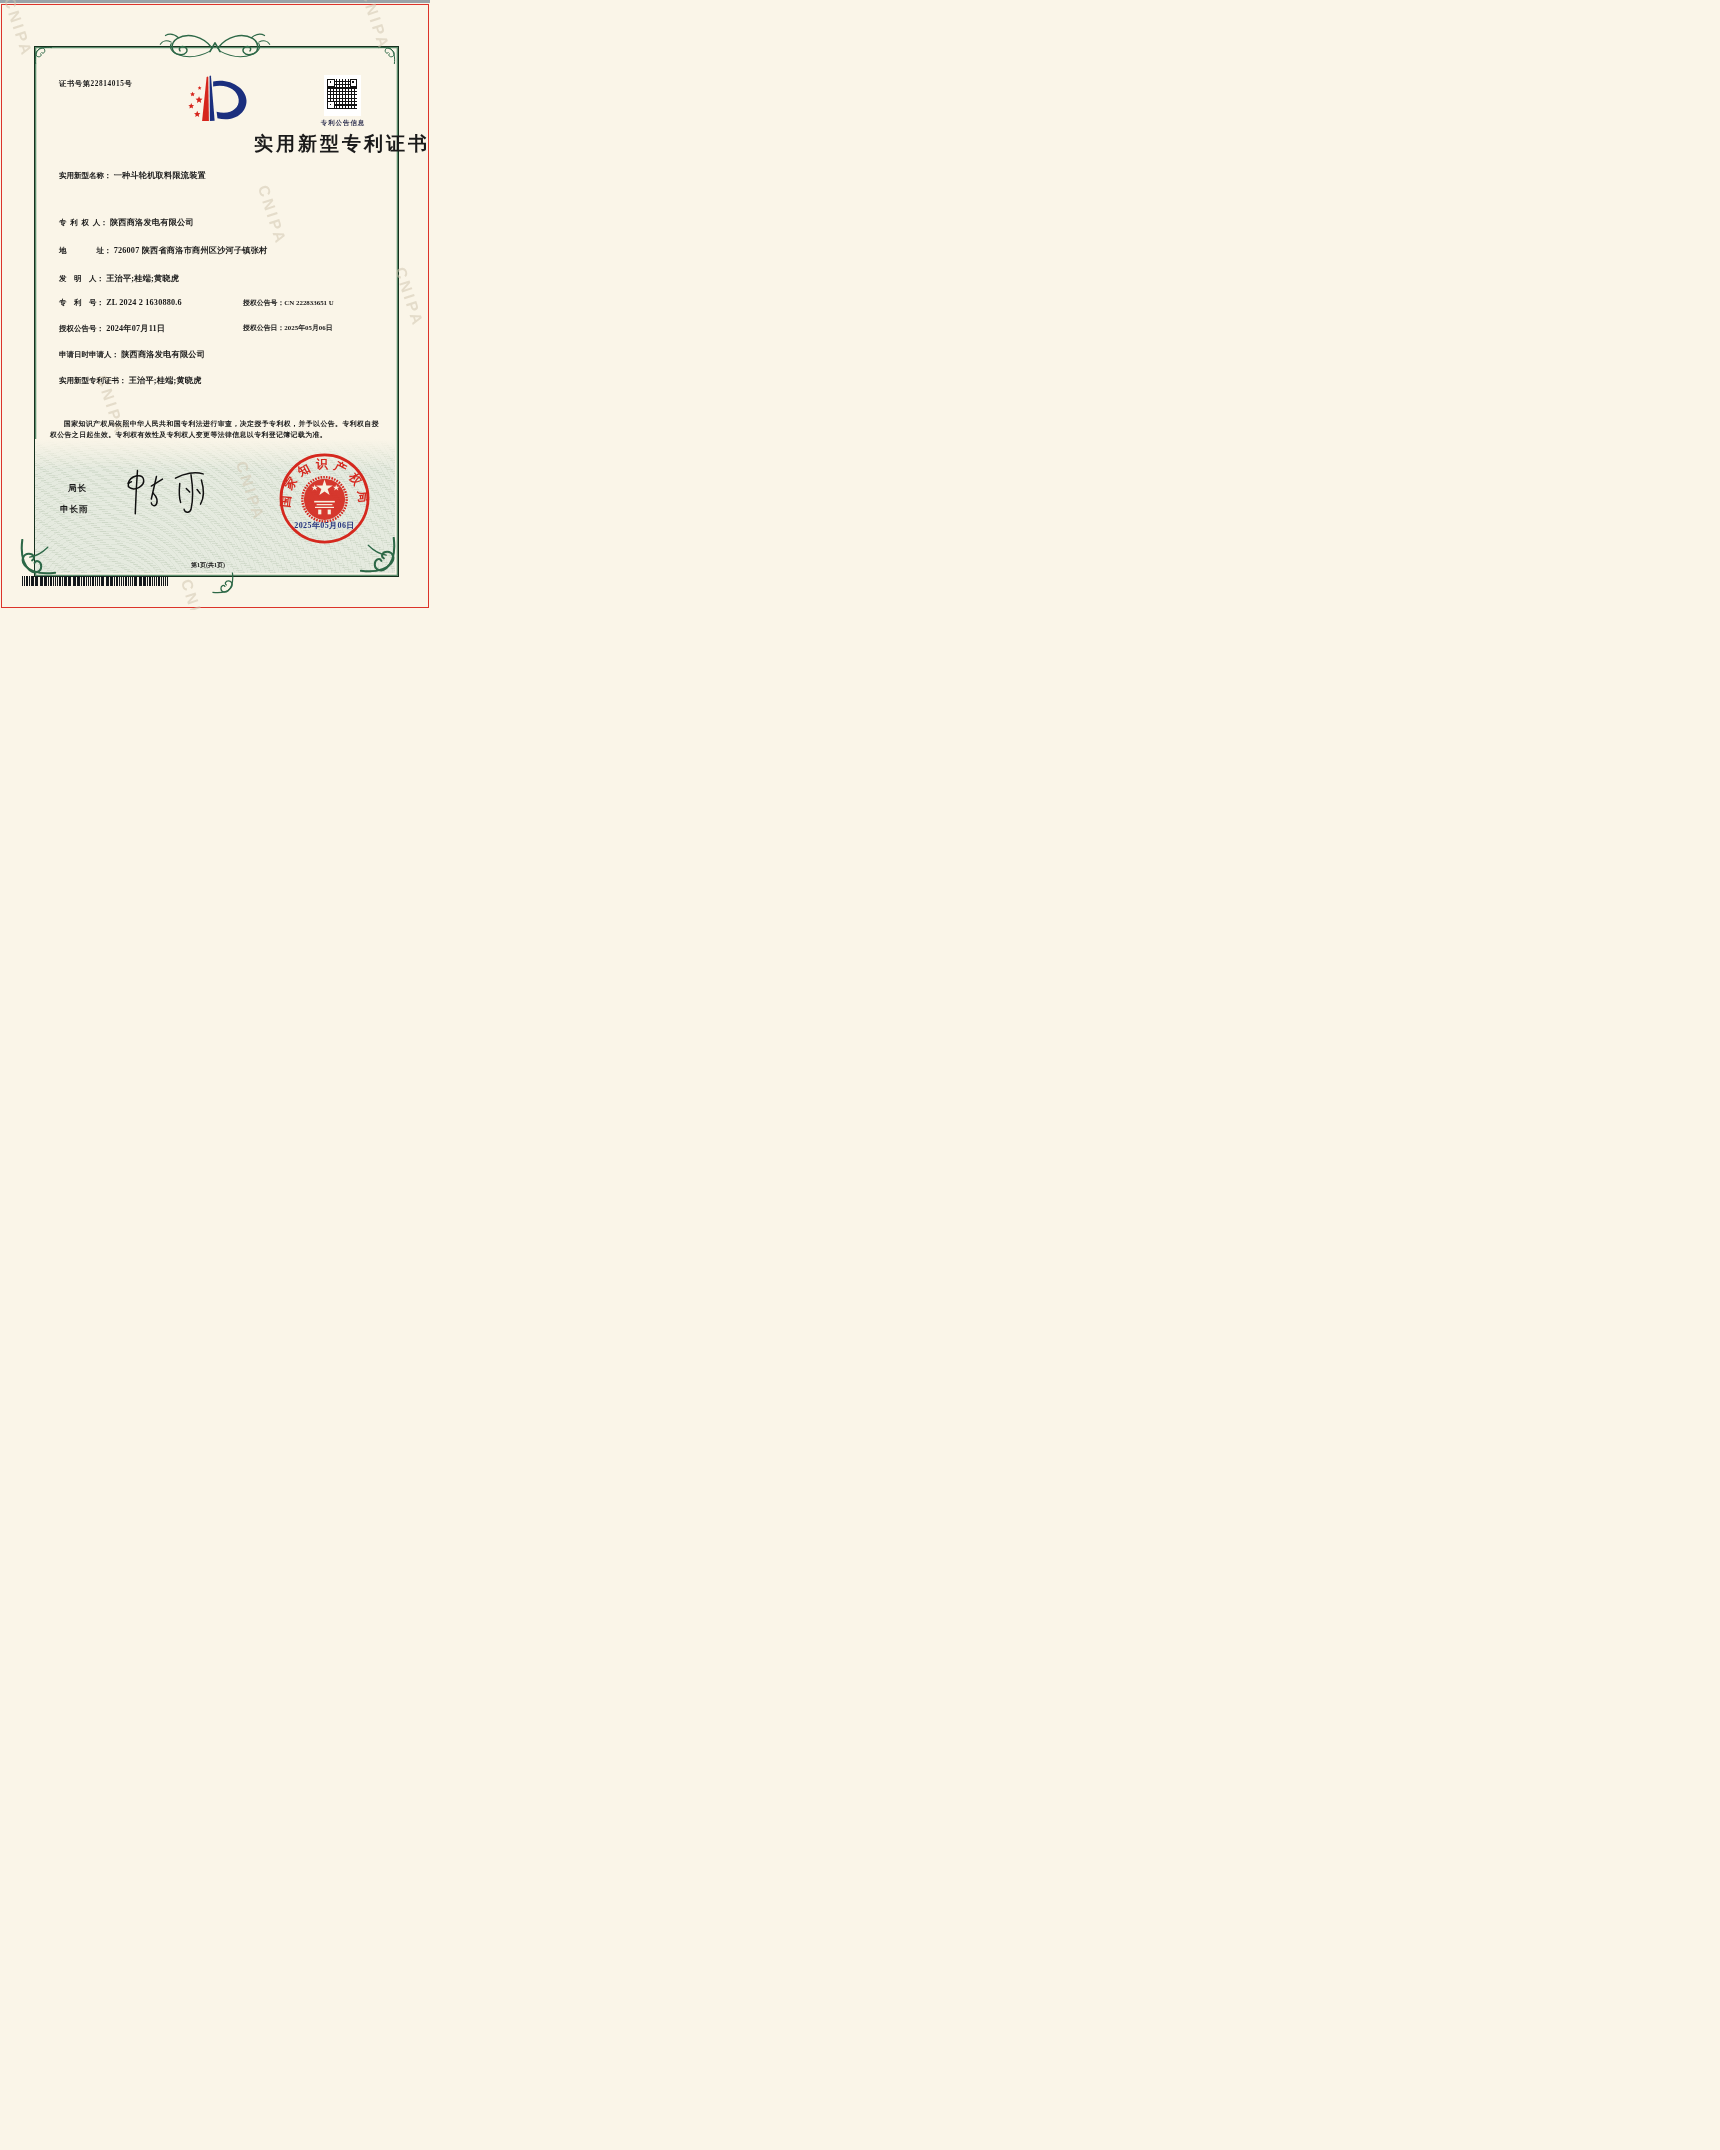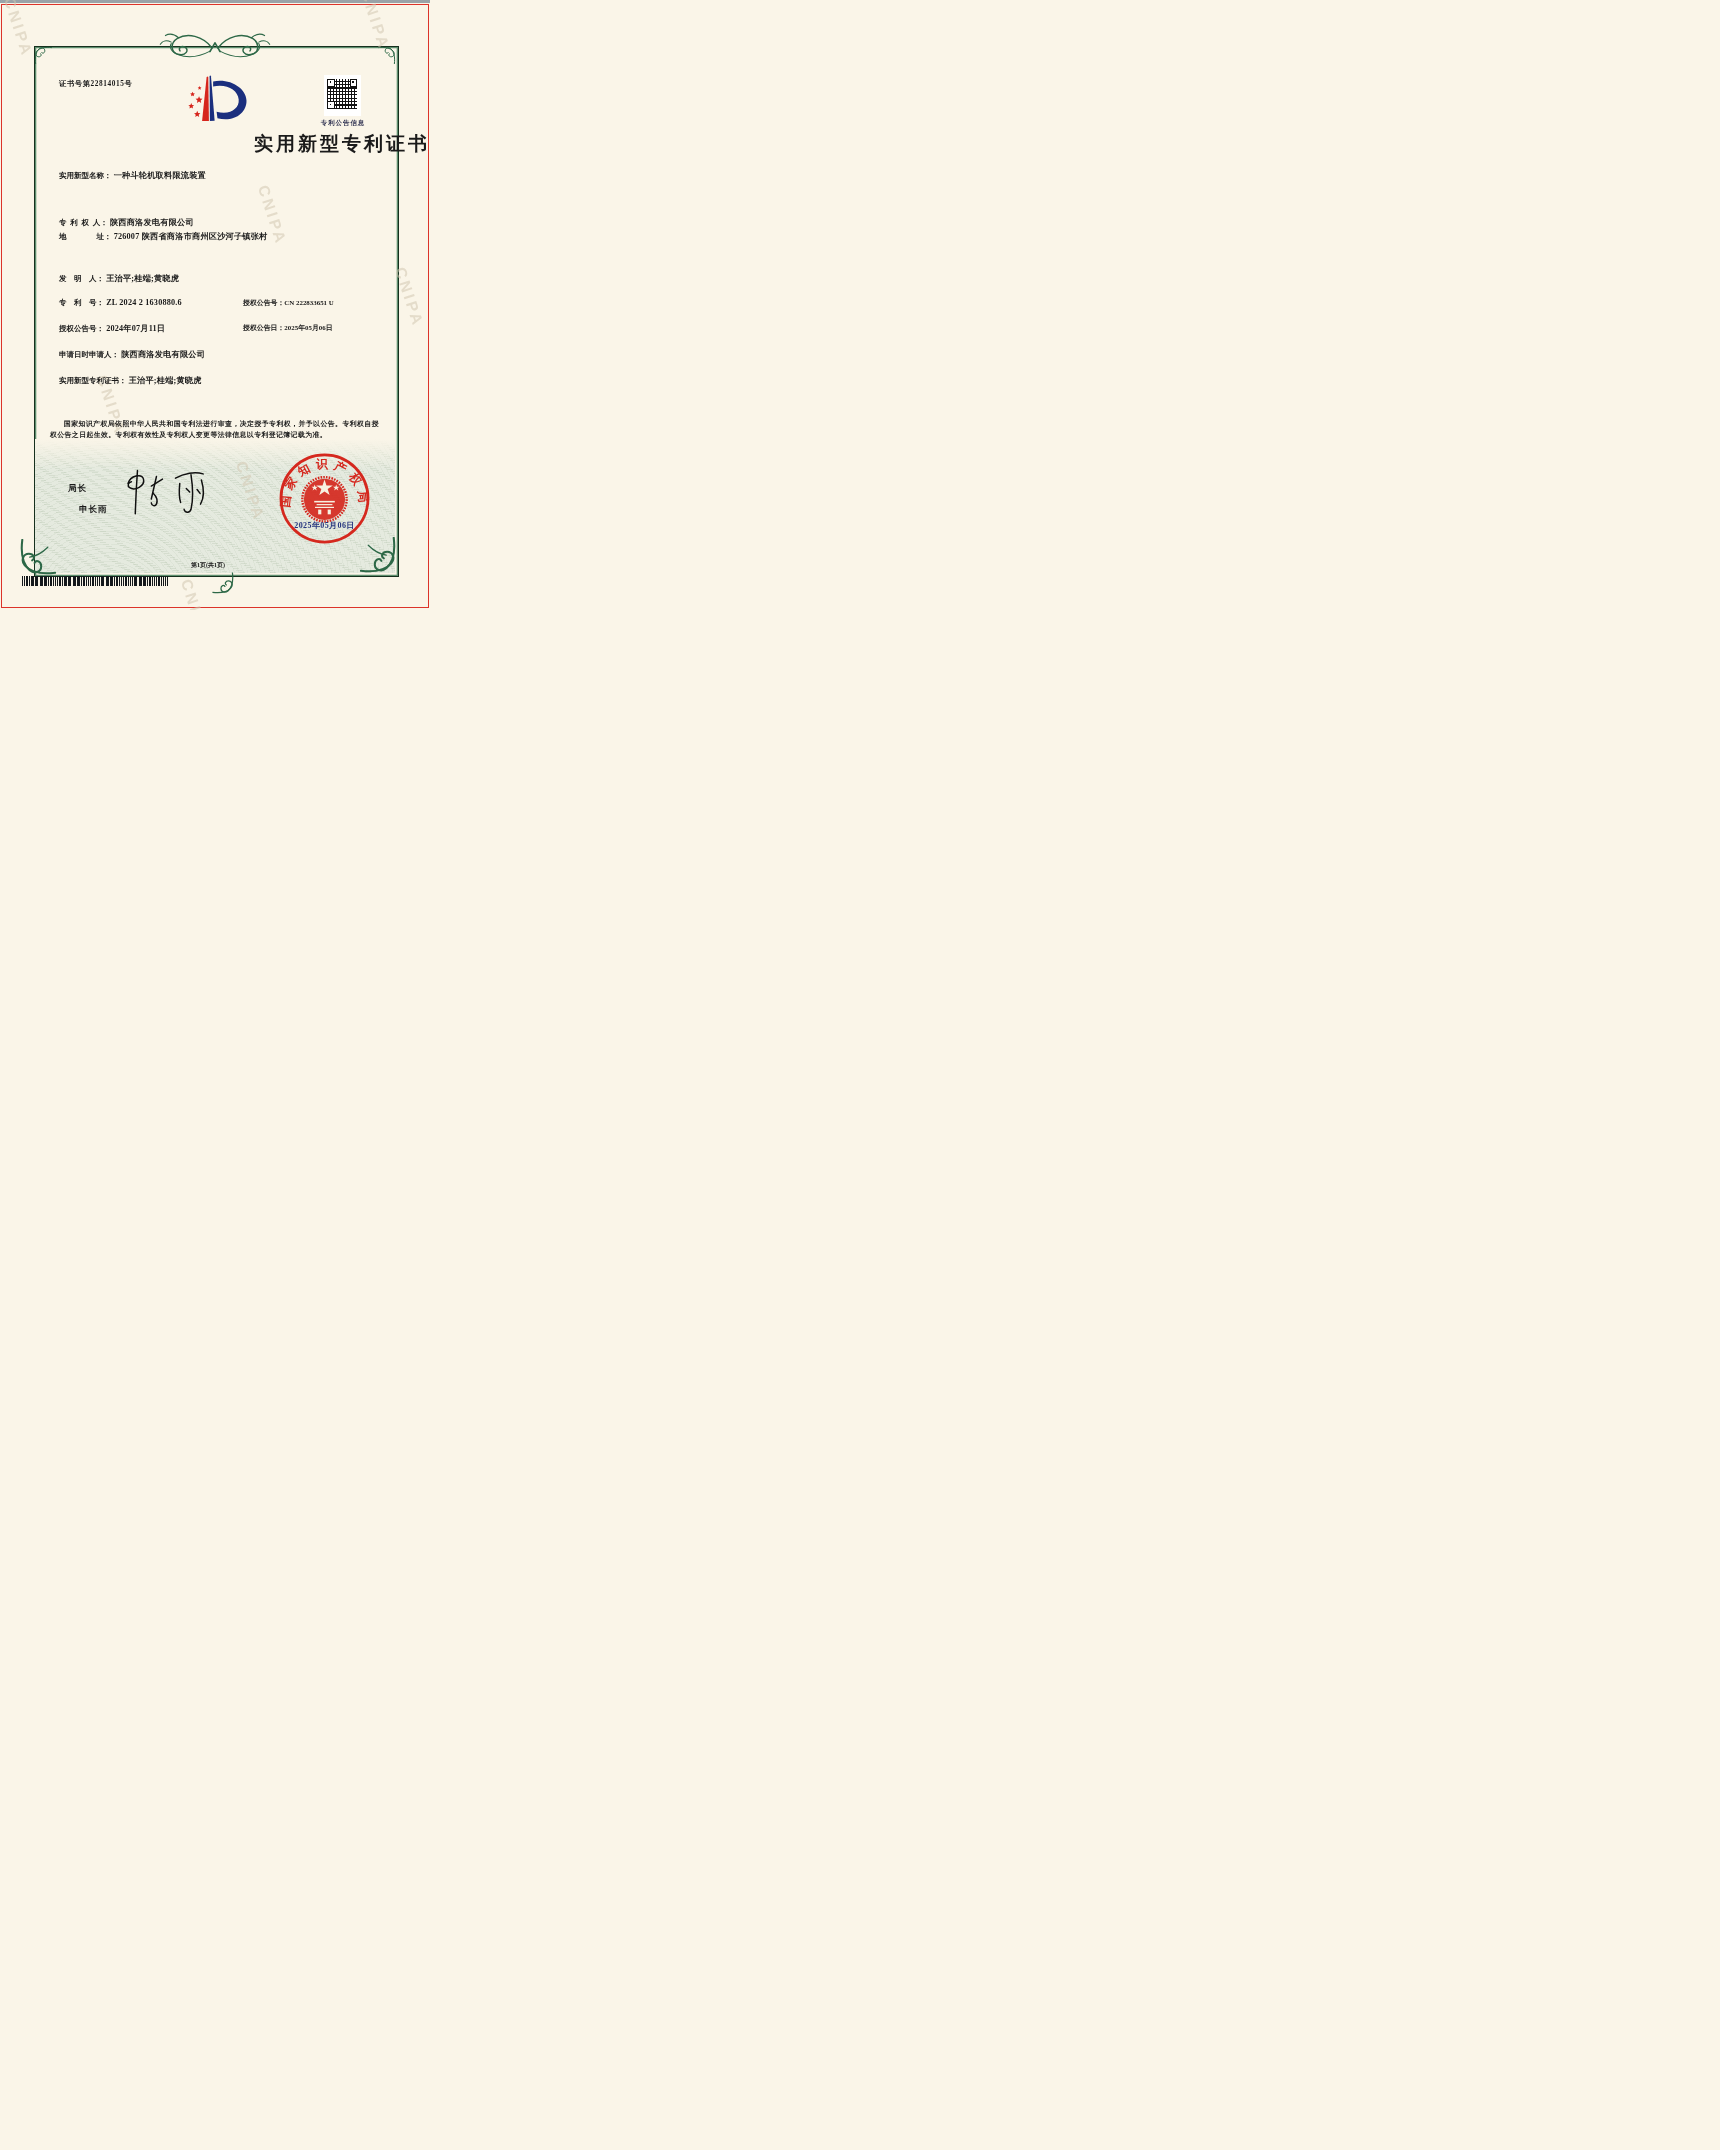--- a/index.html
+++ b/index.html
@@ -32,29 +32,29 @@
   .qr .f{position:absolute;width:7.7px;height:7.7px;background:#fff;border:1.7px solid #111;box-sizing:border-box;}
   .qr .f::after{content:"";position:absolute;left:1.3px;top:1.3px;width:1.7px;height:1.7px;background:#111;}
   .qr .f1{left:0;top:0}.qr .f2{right:0;top:0}.qr .f3{left:0;bottom:0}
   .qr-caption{position:absolute;left:317px;top:119px;width:52px;text-align:center;
       font-size:6.5px;font-weight:bold;letter-spacing:0.9px;color:#2e3150;}
   .title{position:absolute;left:0;top:131px;width:430px;text-align:right;
       font-size:19px;font-weight:bold;letter-spacing:3px;}
   .row{position:absolute;left:59px;white-space:nowrap;font-weight:bold;}
   .row .lb{font-size:7.5px;}
   .row .val{font-size:8.2px;margin-left:2.2px;letter-spacing:0.2px;}
-  .r1{top:170px}.r2{top:217px}.r3{top:231px}.r4{top:273px}
+  .r1{top:170px}.r2{top:217px}.r3{top:245px}.r4{top:273px}
   .r5{top:298px}.r6{top:323px}.r7{top:349px}.r8{top:375px}
   .rrow{position:absolute;left:243px;white-space:nowrap;font-weight:bold;}
   .rr1{top:298px}.rr2{top:323px}
   .paragraph{position:absolute;left:50px;top:419px;width:329px;
       font-size:6.9px;font-weight:600;line-height:10.8px;letter-spacing:0.4px;
       text-align:justify;text-indent:2em;}
   .officer-title{position:absolute;left:68px;top:483px;font-size:8.6px;font-weight:bold;letter-spacing:0.9px;}
-  .officer-name{position:absolute;left:60px;top:504px;font-size:8.6px;font-weight:bold;letter-spacing:0.9px;margin-left:19px;}
+  .officer-name{position:absolute;left:60px;top:504px;font-size:8.6px;font-weight:bold;letter-spacing:0.9px;}
   .signature{position:absolute;left:115px;top:467px;width:108px;height:48px;}
   .seal{position:absolute;left:277px;top:451px;width:95px;height:95px;}
   .seal-date{position:absolute;left:277px;top:520px;width:95px;text-align:center;
       font-size:8px;font-weight:bold;color:#26357f;letter-spacing:0.4px;}
   .footer{position:absolute;left:0;top:561px;width:416px;text-align:center;
       font-size:6px;font-weight:bold;}
   .barcode{position:absolute;left:22px;top:576px;width:146px;height:10px;
       background-image:
         repeating-linear-gradient(90deg,#14181c 0 0.9px,transparent 0.9px 2.2px),
         repeating-linear-gradient(90deg,#14181c 0 0.4px,transparent 0.4px 3px),

